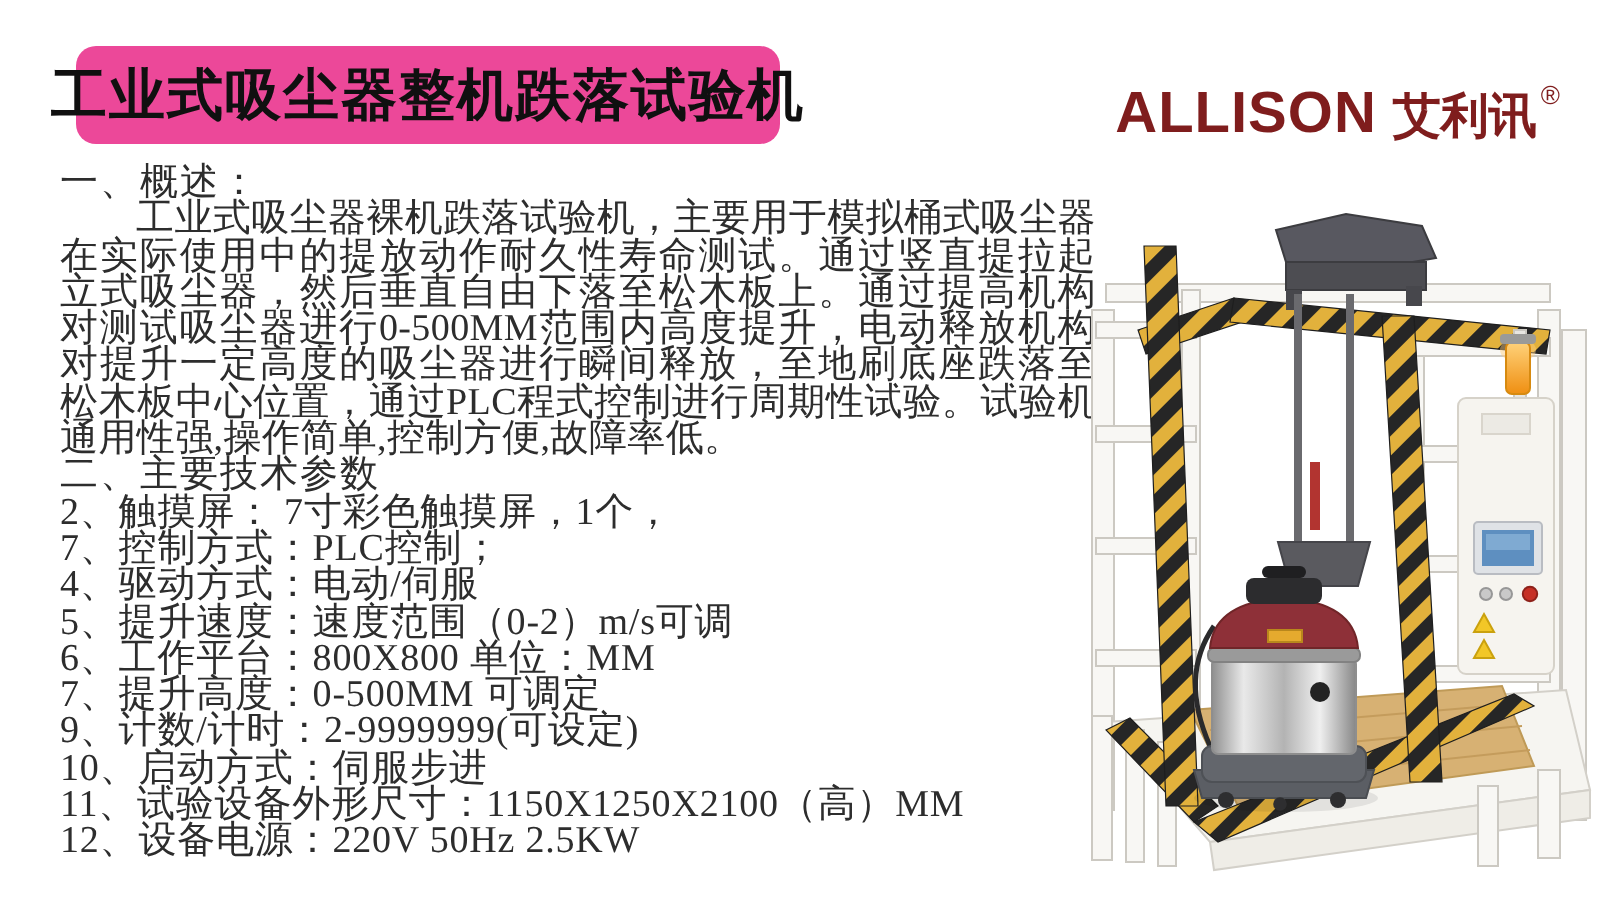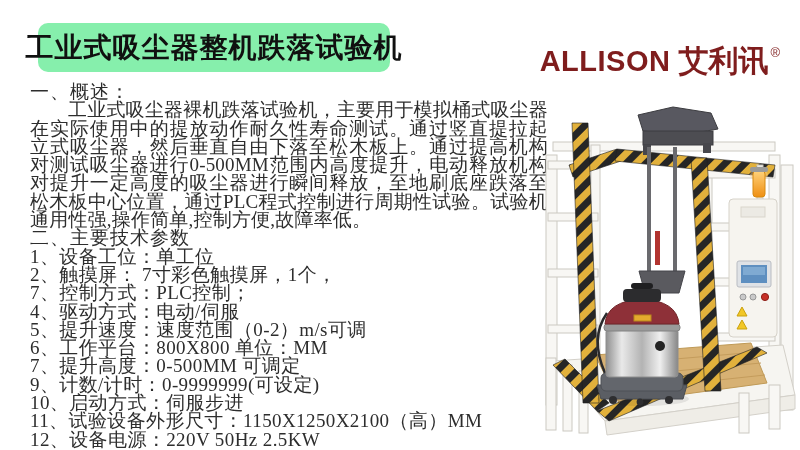--- a/index.html
+++ b/index.html
@@ -3,32 +3,32 @@
 <meta charset="utf-8">
 <style>
   html,body{margin:0;padding:0;background:#ffffff;}
   .page{
     position:relative;width:800px;height:450px;background:#ffffff;overflow:hidden;
     font-family:"Liberation Serif","DejaVu Serif",serif;color:#2d2d2d;
   }
   
   .title-banner{
     position:absolute;left:38px;top:23px;width:352px;height:49px;
-    background:#86efac;border-radius:10px;
+    background:#ec4899;border-radius:10px;
     display:flex;align-items:center;justify-content:center;
   }
   .title-banner span{
     font-size:28px;font-weight:bold;color:#101010;letter-spacing:1px;white-space:nowrap;
   }
   .brand{
     position:absolute;top:41px;right:20px;display:flex;align-items:baseline;
     font-family:"Liberation Sans","DejaVu Sans",sans-serif;color:#7f1d1d;
   }
   .brand .latin{font-size:29px;font-weight:800;letter-spacing:.5px;}
-  .brand .cn{font-size:30px;font-weight:700;margin-left:8px;text-align:right;}
+  .brand .cn{font-size:24px;font-weight:700;margin-left:8px;text-align:right;}
   .brand .reg{font-size:13px;font-weight:400;position:relative;top:-14px;margin-left:2px;}
   
   .text-col{
     position:absolute;left:30px;top:83px;width:518px;
     font-size:19px;line-height:18.3px;
   }
   .text-col .heading{white-space:nowrap;letter-spacing:1px;}
   .text-col p{margin:0;text-indent:2em;text-align:justify;letter-spacing:.2px;}
   .specs-list{list-style:none;margin:0;padding:0;}
   .specs-list li{white-space:nowrap;letter-spacing:.4px;}
@@ -48,28 +48,27 @@
     <span class="latin">ALLISON</span>
     <span class="cn">艾利讯</span>
     <span class="reg">®</span>
   </div>
 
   <div class="text-col">
     <div class="heading">一、概述：</div>
     <p>工业式吸尘器裸机跌落试验机，主要用于模拟桶式吸尘器在实际使用中的提放动作耐久性寿命测试。通过竖直提拉起立式吸尘器，然后垂直自由下落至松木板上。通过提高机构对测试吸尘器进行0-500MM范围内高度提升，电动释放机构对提升一定高度的吸尘器进行瞬间释放，至地刷底座跌落至松木板中心位置，通过PLC程式控制进行周期性试验。试验机通用性强,操作简单,控制方便,故障率低。</p>
     <div class="heading">二、主要技术参数</div>
     <ul class="specs-list">
-      <li>1、设备工位：单工位</li>
       <li>2、触摸屏： 7寸彩色触摸屏，1个，</li>
       <li>7、控制方式：PLC控制；</li>
       <li>4、驱动方式：电动/伺服</li>
       <li>5、提升速度：速度范围（0-2）m/s可调</li>
       <li>6、工作平台：800X800 单位：MM</li>
       <li>7、提升高度：0-500MM  可调定</li>
-      <li>9、计数/计时：0-9999999(可设定)</li>
+      <li>9、计数/计时：2-9999999(可设定)</li>
       <li>10、启动方式：伺服步进</li>
       <li>11、试验设备外形尺寸：1150X1250X2100（高）MM</li>
       <li>12、设备电源：220V  50Hz  2.5KW</li>
     </ul>
   </div>
 
   <figure class="machine-fig" role="img" aria-label="工业式吸尘器整机跌落试验机实物照片">
     <svg viewBox="0 0 257 342" width="257" height="342" xmlns="http://www.w3.org/2000/svg">
       <defs>
         <pattern id="hz" patternUnits="userSpaceOnUse" width="14" height="14" patternTransform="rotate(45)">

